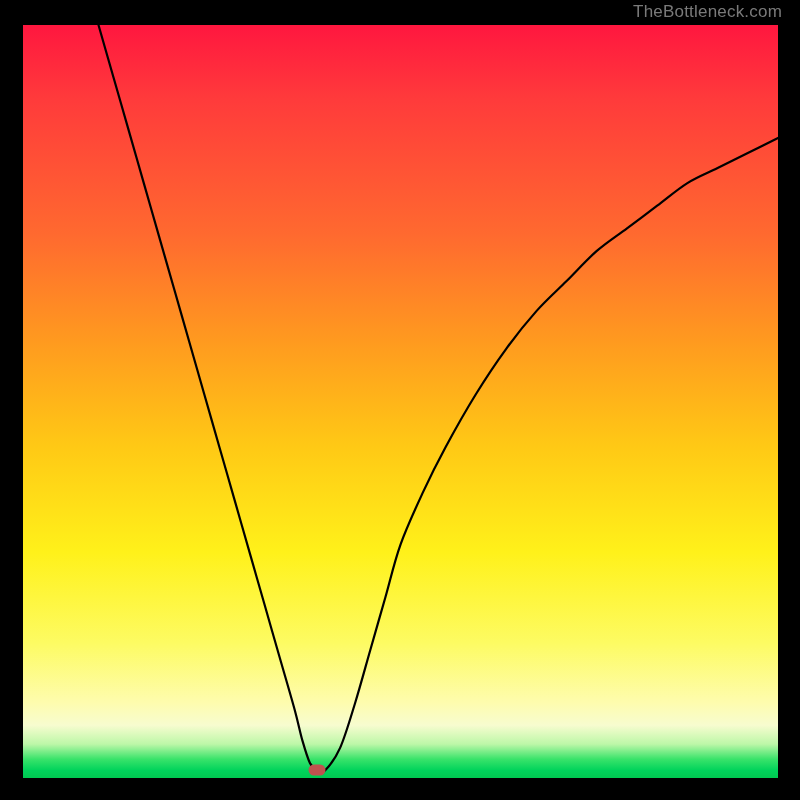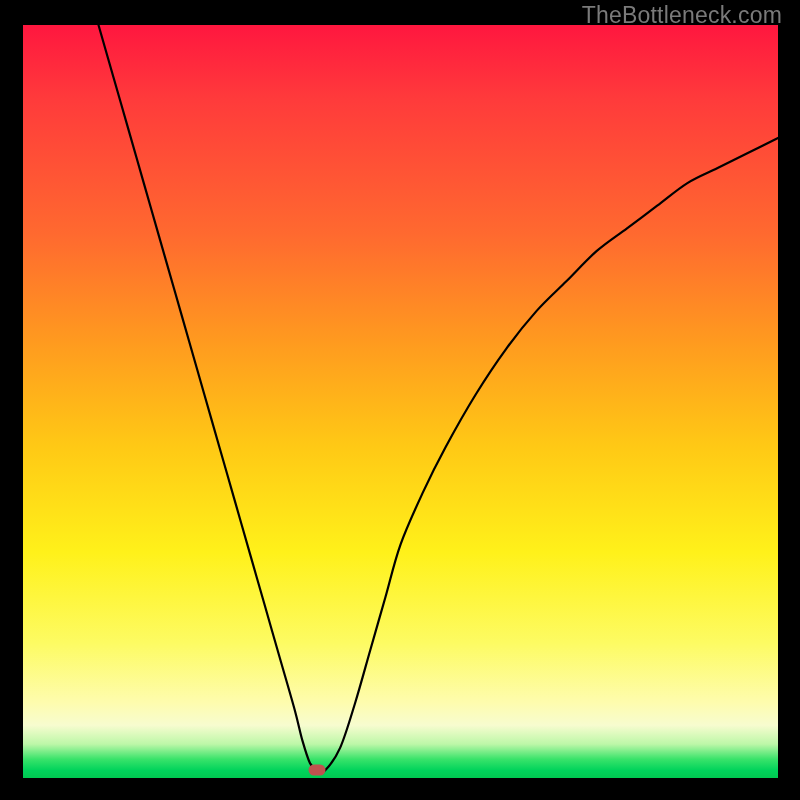--- a/index.html
+++ b/index.html
@@ -41,21 +41,21 @@
       #39e36a 97.5%,
       #00d35b 99%,
       #00c851 100%
     );
   }
   .watermark {
     position: absolute;
     top: 2px;
     right: 18px;
     color: #7a7a7a;
-    font-size: 23px;
+    font-size: 17px;
     font-weight: 400;
     letter-spacing: 0.2px;
     user-select: none;
   }
   svg.curve {
     position: absolute;
     left: 0;
     top: 0;
     width: 755px;
     height: 753px;

